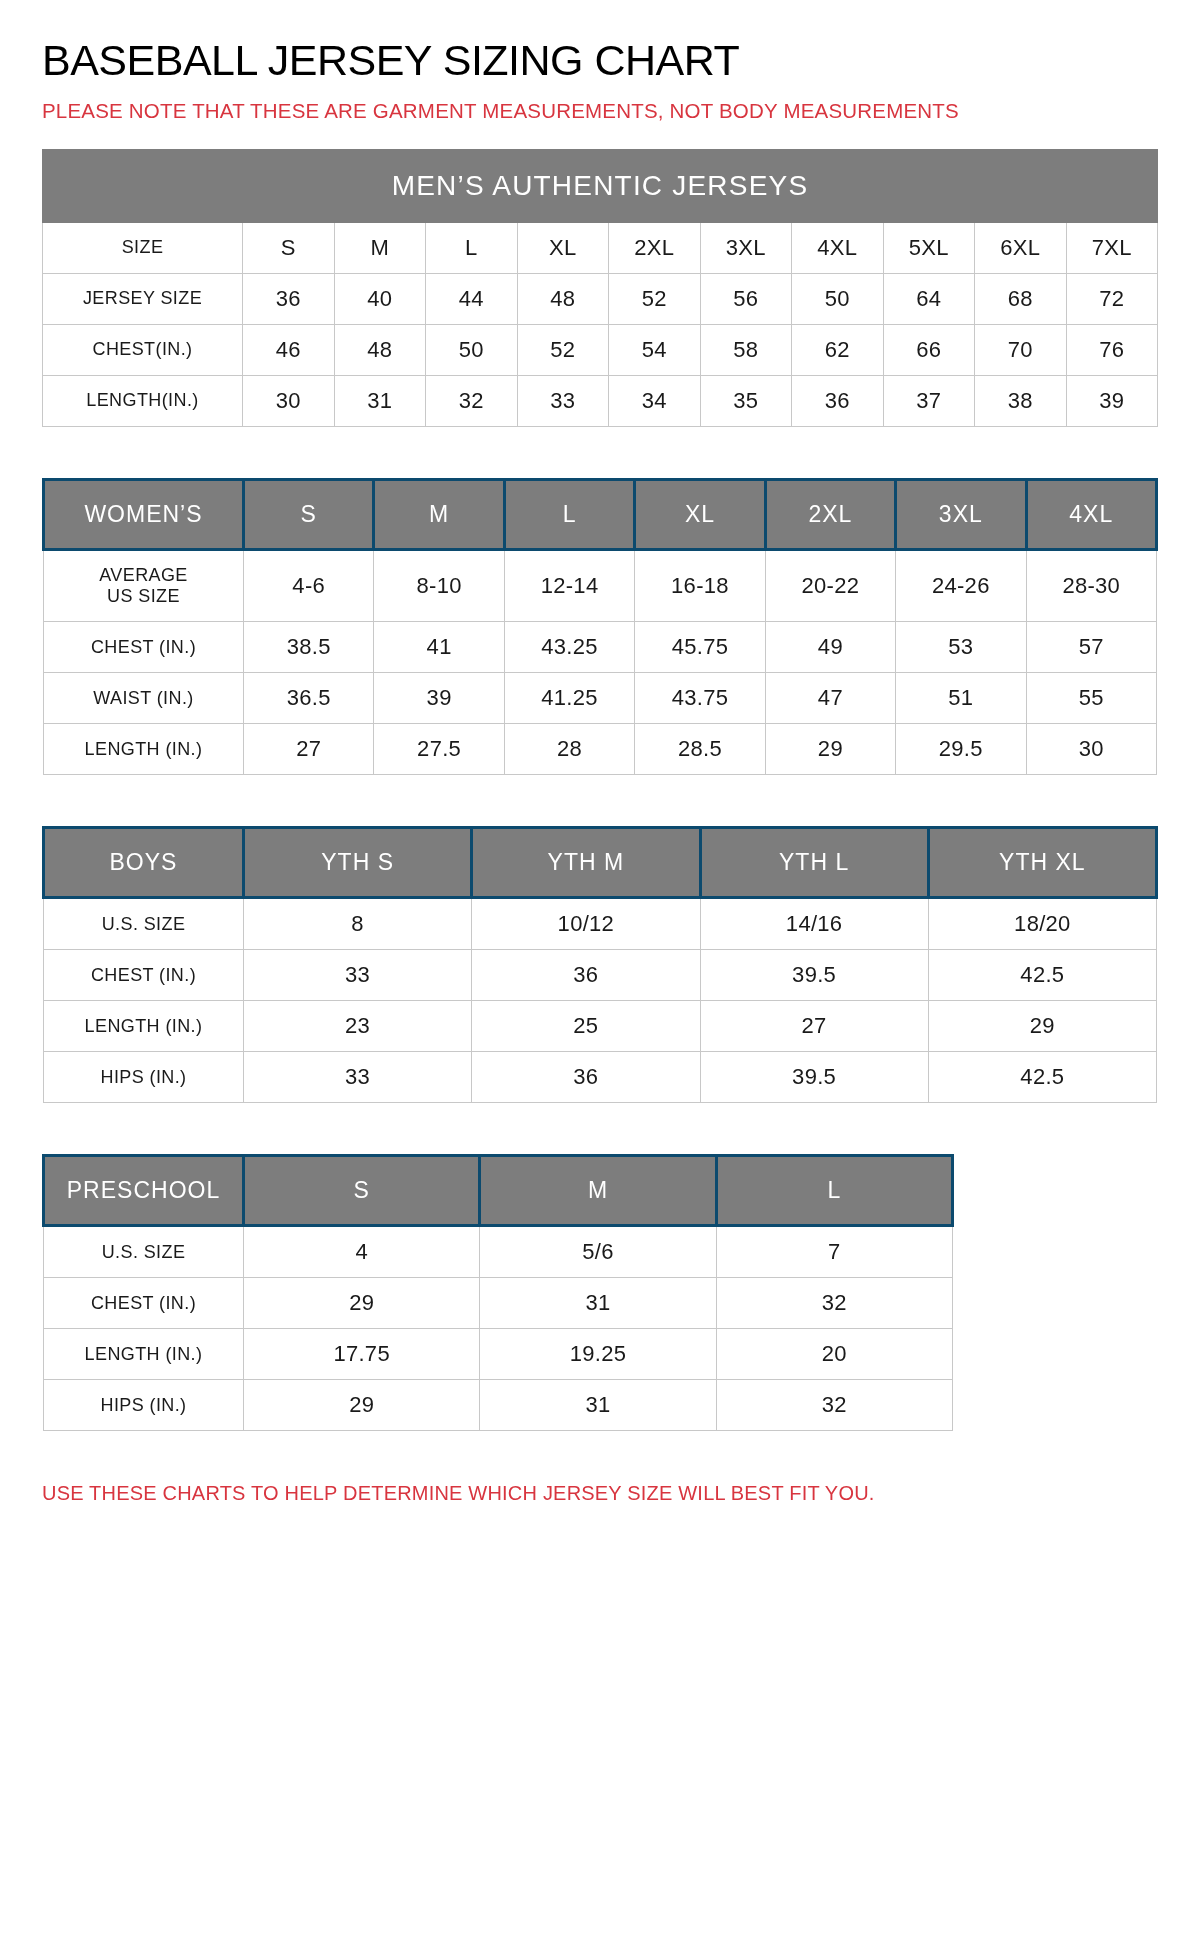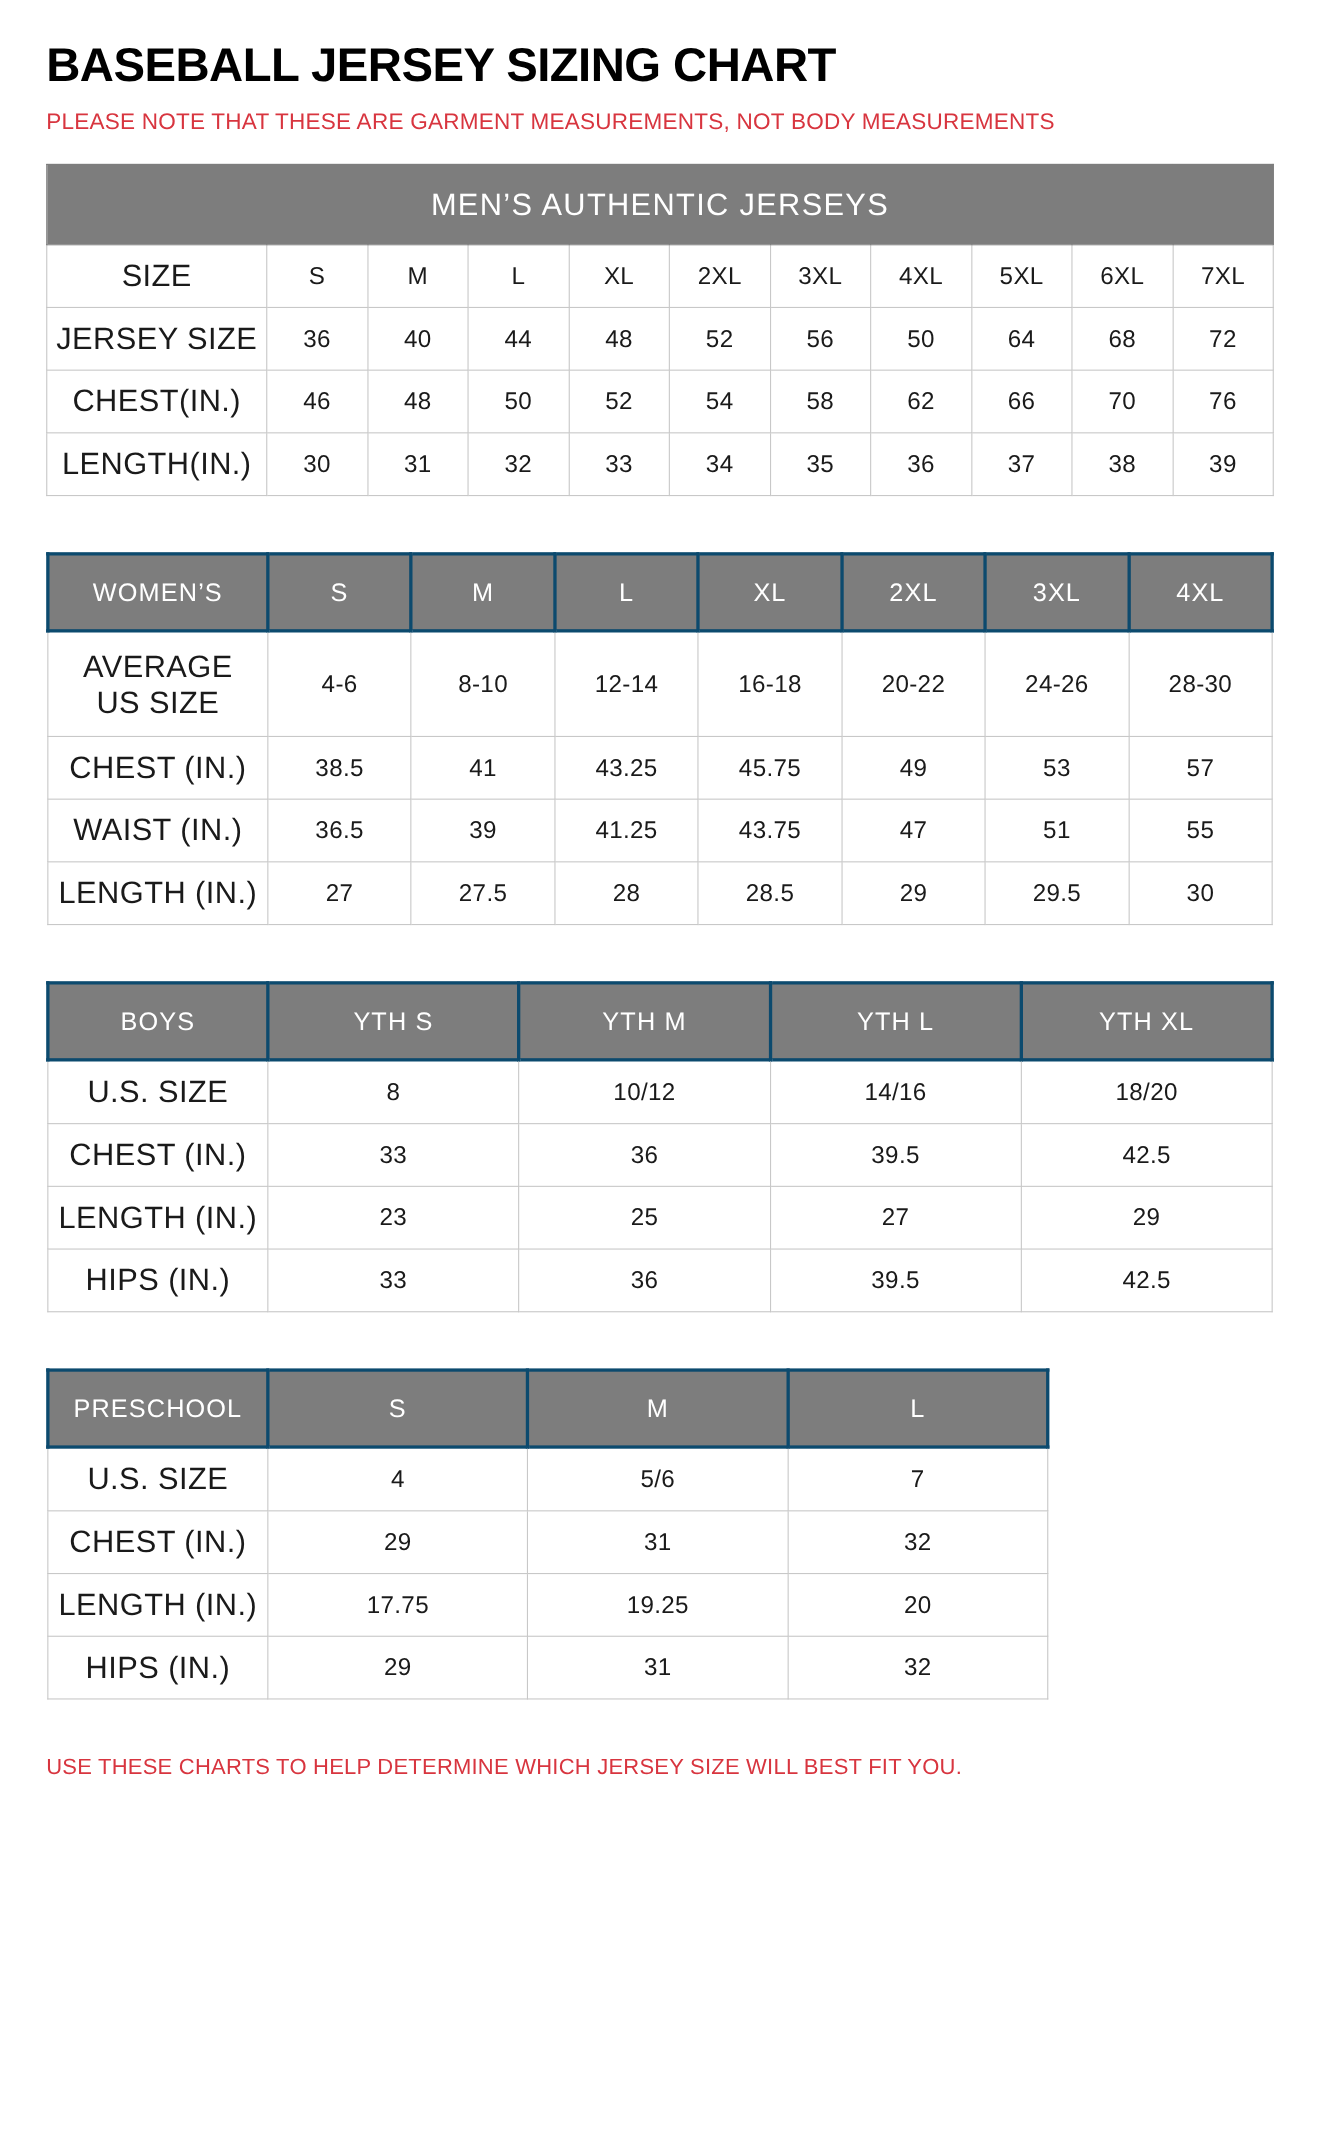--- a/index.html
+++ b/index.html
@@ -10,21 +10,21 @@
   }
   body {
     width: 1200px;
     min-height: 1942px;
     font-family: "Liberation Sans", sans-serif;
     color: #111111;
     padding: 30px 42px 0 42px;
   }
   .page-title {
     font-size: 43px;
-    font-weight: bold;
+    font-weight: normal;
     letter-spacing: -0.5px;
     margin: 8px 0 14px 0;
     line-height: 1.05;
     color: #000000;
   }
   .note {
     color: #d8353f;
     font-size: 20.5px;
     line-height: 1.35;
     letter-spacing: 0.2px;
@@ -58,21 +58,21 @@
   }
   .hdr-cell {
     background: #7d7d7d;
     color: #ffffff;
     font-size: 23px;
     letter-spacing: 1px;
     padding: 20px 2px;
     border: 3px solid #0c4a6e;
   }
   .rowlabel {
-    font-size: 28px;
+    font-size: 18px;
     letter-spacing: 0.4px;
     color: #1a1a1a;
   }
   .two-line { line-height: 1.18; }
   .footer-note {
     color: #d8353f;
     font-size: 20px;
     letter-spacing: 0.2px;
     margin-top: 9px;
     padding-bottom: 24px;

